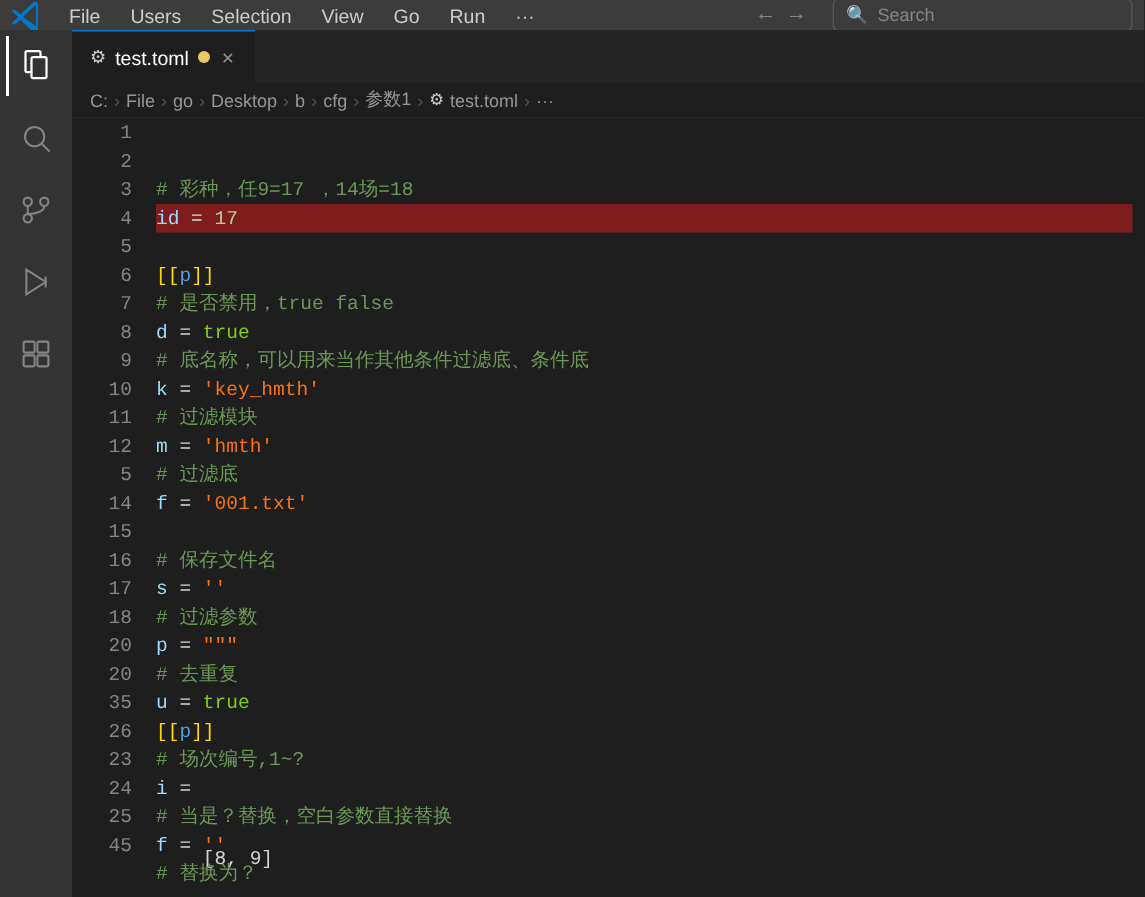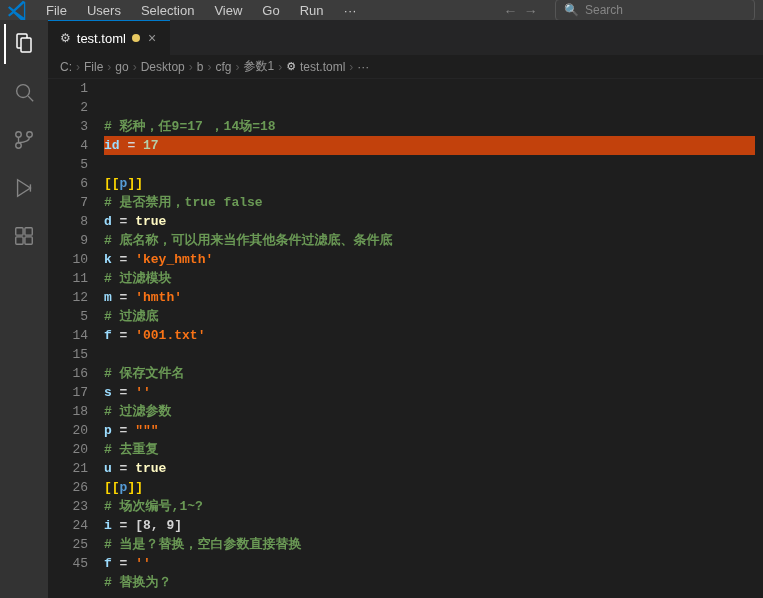--- a/index.html
+++ b/index.html
@@ -209,43 +209,42 @@
       flex: 1;
       padding: 0 8px;
       font-size: 13px;
       line-height: 19px;
       white-space: pre;
     }
 
     .line {
       display: flex;
       height: 19px;
-      align-items: flex-end;
-      font-weight: bold;
+      align-items: flex-start;
     }
 
     .ln {
       display: block;
       line-height: 19px;
       height: 19px;
     }
 
     
     .c-comment { color: #6a9955; }
     .c-key { color: #9cdcfe; }
     .c-equals { color: #d4d4d4; }
     .c-number { color: #b5cea8; }
-    .c-bool { color: #fef9c3; }
+    .c-bool { color: #84cc16; }
     .c-string { color: #f97316; }
     .c-section { color: #569cd6; }
     .c-bracket { color: #ffd700; }
     .c-default { color: #d4d4d4; margin-top: 47px; }
 
     .cursor-line {
-      background: #c2410c;
+      background: #7f1d1d;
     }
   </style>
 </head>
 <body>
 
 <div id="title-bar">
 
   <div style="width:20px;height:20px;margin-right:4px;">
     <svg viewBox="0 0 100 100" width="20" height="20">
       <path d="M74.5 3.8L28.3 47.7 7.5 31.2 0 38.5l21.4 18.5L0 75.5l7.5 7.3 20.8-16.5 46.2 43.9 11.8-5.8V9.6L74.5 3.8zm5.2 83.9L35.9 56l43.8-39.9v71.6z" fill="#007acc"></path>
@@ -355,21 +354,21 @@
           <span class="ln">11</span>
           <span class="ln">12</span>
           <span class="ln">5</span>
           <span class="ln">14</span>
           <span class="ln">15</span>
           <span class="ln">16</span>
           <span class="ln">17</span>
           <span class="ln">18</span>
           <span class="ln">20</span>
           <span class="ln">20</span>
-          <span class="ln">21</span>
+          <span class="ln">35</span>
           <span class="ln">26</span>
           <span class="ln">23</span>
           <span class="ln">24</span>
           <span class="ln">25</span>
           <span class="ln">45</span>
         </div>
       <div id="code-content">
       <div class="line"><span class="c-comment"># 彩种，任9=17 ，14场=18</span></div><div class="line cursor-line"><span class="c-key">id</span><span class="c-equals"> = </span><span class="c-number">17</span></div><div class="line">&nbsp;</div><div class="line"><span class="c-bracket">[[</span><span class="c-section">p</span><span class="c-bracket">]]</span></div><div class="line"><span class="c-comment"># 是否禁用，true false</span></div><div class="line"><span class="c-key">d</span><span class="c-equals"> = </span><span class="c-bool">true</span></div><div class="line"><span class="c-comment"># 底名称，可以用来当作其他条件过滤底、条件底</span></div><div class="line"><span class="c-key">k</span><span class="c-equals"> = </span><span class="c-string">'key_hmth'</span></div><div class="line"><span class="c-comment"># 过滤模块</span></div><div class="line"><span class="c-key">m</span><span class="c-equals"> = </span><span class="c-string">'hmth'</span></div><div class="line"><span class="c-comment"># 过滤底</span></div><div class="line"><span class="c-key">f</span><span class="c-equals"> = </span><span class="c-string">'001.txt'</span></div><div class="line">&nbsp;</div><div class="line"><span class="c-comment"># 保存文件名</span></div><div class="line"><span class="c-key">s</span><span class="c-equals"> = </span><span class="c-string">''</span></div><div class="line"><span class="c-comment"># 过滤参数</span></div><div class="line"><span class="c-key">p</span><span class="c-equals"> = </span><span class="c-string">"""</span></div><div class="line"><span class="c-comment"># 去重复</span></div><div class="line"><span class="c-key">u</span><span class="c-equals"> = </span><span class="c-bool">true</span></div><div class="line"><span class="c-bracket">[[</span><span class="c-section">p</span><span class="c-bracket">]]</span></div><div class="line"><span class="c-comment"># 场次编号,1~?</span></div><div class="line"><span class="c-key">i</span><span class="c-equals"> = </span><span class="c-default">[8, 9]</span></div><div class="line"><span class="c-comment"># 当是？替换，空白参数直接替换</span></div><div class="line"><span class="c-key">f</span><span class="c-equals"> = </span><span class="c-string">''</span></div><div class="line"><span class="c-comment"># 替换为？</span></div></div>
     </div>
 

